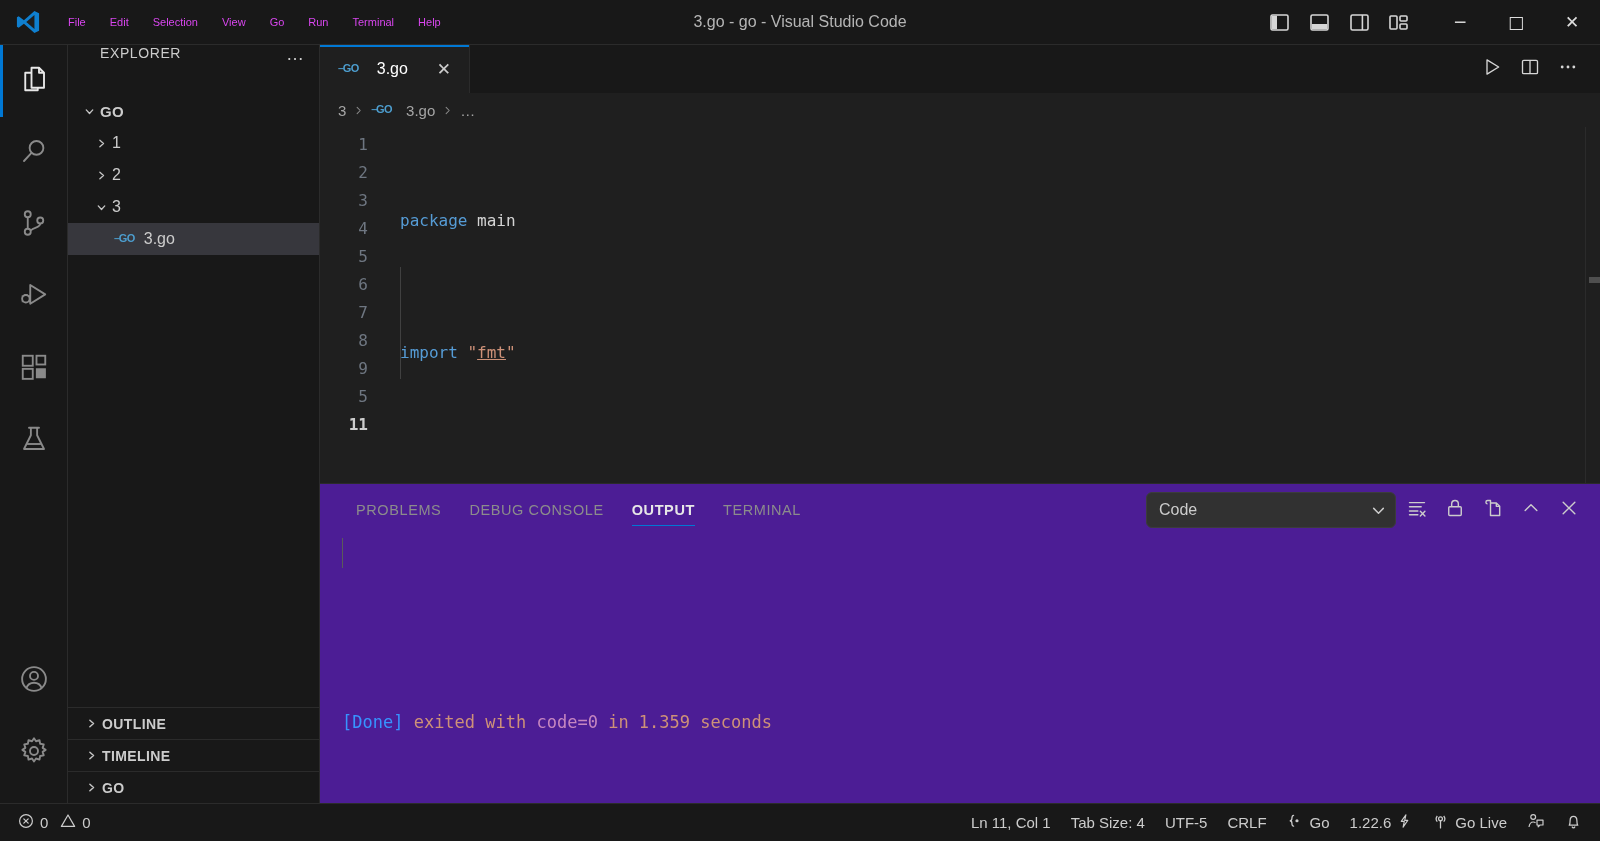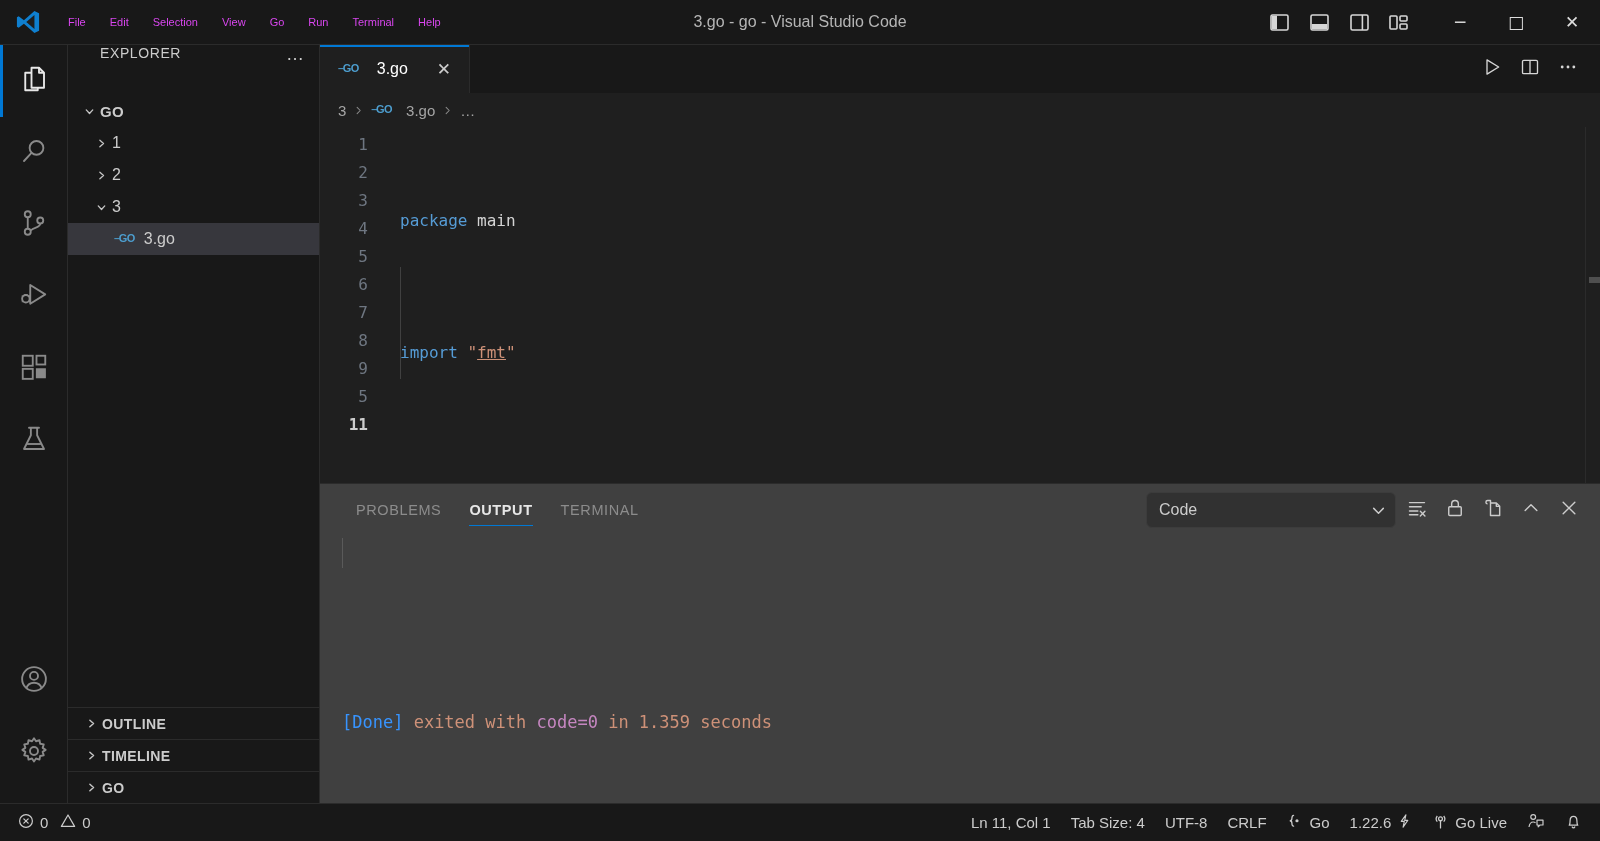--- a/index.html
+++ b/index.html
@@ -136,21 +136,21 @@
   .t-kw   { color: #569cd6; }
   .t-str  { color: #ce9178; }
   .t-pkg  { color: #d4d4d4; }
   .t-imp  { color: #ce9178; text-decoration: underline; text-decoration-color: #ce9178; }
 
   .ed-scrollbar { position: absolute; right: 0; top: 0; width: 14px; height: 100%; }
   .ed-scrollbar .thumb { position: absolute; left: 3px; width: 11px; background: #4f4f4f; }
   .ed-vline { position: absolute; top: 0; bottom: 0; width: 1px; background: #2b2b2b; }
 
   
-  .panel { height: 320px; min-height: 320px; background: #404040; display: flex; flex-direction: column; border-top: 1px solid #2b2b2b; }
+  .panel { height: 320px; min-height: 320px; background: #4c1d95; display: flex; flex-direction: column; border-top: 1px solid #2b2b2b; }
   .panel-head { height: 52px; min-height: 52px; display: flex; align-items: center; padding: 0 14px 0 22px; }
   .panel-tabs { display: flex; align-items: center; gap: 0; height: 100%; }
   .p-tab {
     font-size: 14.5px; letter-spacing: .6px; color: #8c8c8c; padding: 0 14px;
     height: 100%; display: flex; align-items: center; position: relative; cursor: default;
   }
   .p-tab.active { color: #e7e7e7; font-weight: bold; }
   .p-tab.active::after { content: ""; position: absolute; left: 14px; right: 14px; bottom: 10px; height: 1px; background: #0078d4; }
   .panel-right { margin-left: auto; display: flex; align-items: center; gap: 4px; }
   .sel-box {
@@ -482,20 +482,21 @@
           <div class="ed-scrollbar">
             <div class="thumb" style="top:150px;height:6px;"></div>
           </div>
         </div>
       </div>
 
       <div class="panel">
         <div class="panel-head">
           <div class="panel-tabs">
             <div class="p-tab">PROBLEMS</div>
+            <div class="p-tab">DEBUG CONSOLE</div>
             <div class="p-tab active">OUTPUT</div>
             <div class="p-tab">TERMINAL</div>
           </div>
           <div class="panel-right">
             <div class="sel-box">
               <span>Code</span>
               <span class="chevdn">
                 <svg width="17" height="17" viewBox="0 0 16 16" fill="none" stroke="#cccccc" stroke-width="1.4" stroke-linecap="round" stroke-linejoin="round">
                     <polyline points="3.5,6 8,10.5 12.5,6"></polyline>
                   </svg>
@@ -577,21 +578,21 @@
             <path d="M8 2 L14.6 13.4 H1.4 Z"></path>
           </svg>
       </span>
       <span>0</span>
     </div>
 
     <div class="sb-spacer"></div>
 
     <div class="sb-item">Ln 11, Col 1</div>
     <div class="sb-item">Tab Size: 4</div>
-    <div class="sb-item">UTF-8</div>
+    <div class="sb-item">UTF-5</div>
     <div class="sb-item">CRLF</div>
     <div class="sb-item">
       <span>
         <svg width="17" height="17" viewBox="0 0 16 16" fill="none" stroke="#cccccc" stroke-width="1.2" stroke-linecap="round">
             <path d="M6.2 2.2 C4.6 2.2 4.6 4 4.6 5.2 C4.6 6.6 3.6 7.3 2.6 7.3 C3.6 7.3 4.6 8 4.6 9.4 C4.6 10.6 4.6 12.4 6.2 12.4"></path>
             <circle cx="9.4" cy="7.3" r="1.5" fill="#cccccc" stroke="none"></circle>
           </svg>
       </span>
       <span>Go</span>
     </div>

